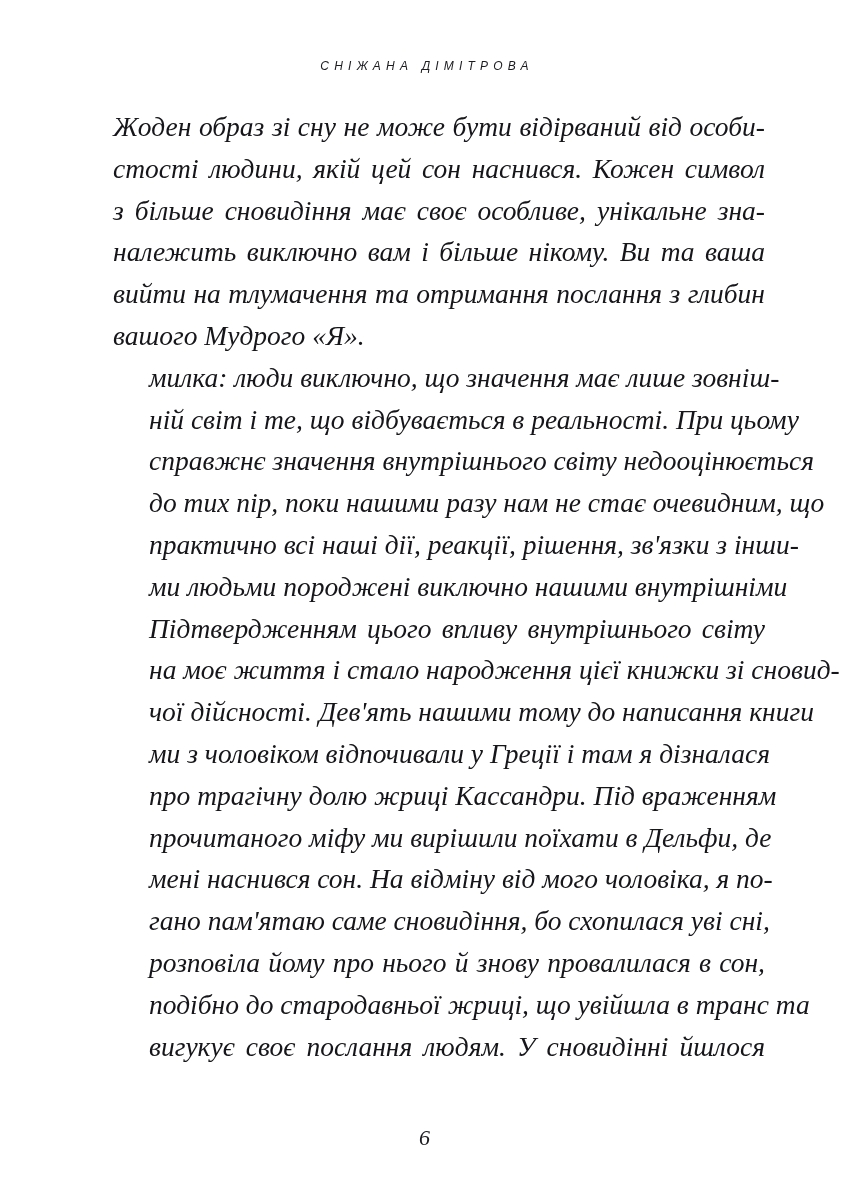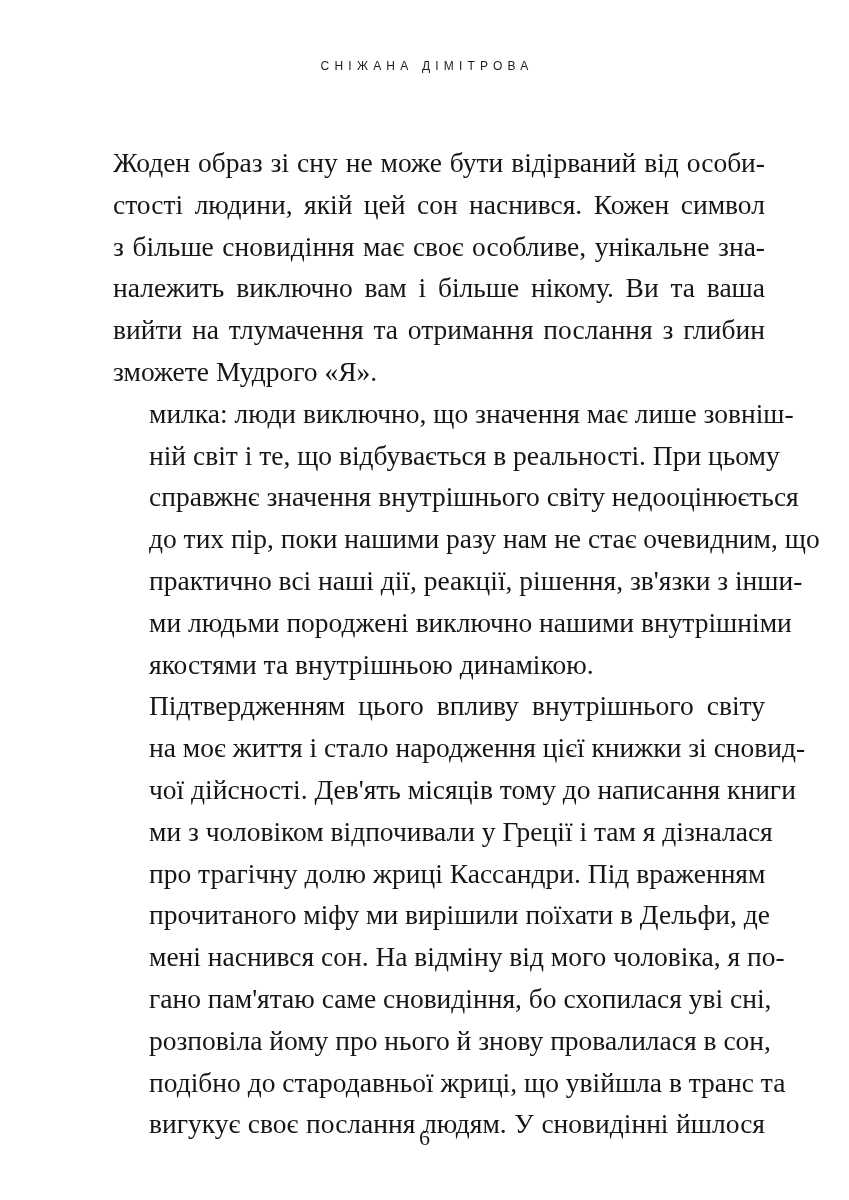--- a/index.html
+++ b/index.html
@@ -10,20 +10,21 @@
   }
 
   .page {
     position: relative;
     width: 849px;
     height: 1200px;
     background: #ffffff;
     margin: 0 auto;
     overflow: hidden;
     box-sizing: border-box;
+    font-style: italic;
   }
 
   
   .running-head {
     position: absolute;
     top: 58px;
     left: 0;
     width: 849px;
     text-align: center;
     font-family: "Liberation Sans", sans-serif;
@@ -52,21 +53,20 @@
     color: #16161a;
     text-align: justify;
     text-indent: 36px;
     -webkit-hyphens: none;
     hyphens: none;
     word-spacing: 0px;
   }
 
   .body-paragraph:first-child {
     text-indent: 0;
-    margin-top: 36px;
   }
 
   
   .jline {
     display: block;
     text-align: justify;
     text-align-last: justify;
     white-space: nowrap;
   }
   .jline.last {
@@ -96,35 +96,34 @@
 
   <div class="running-head">СНІЖАНА ДІМІТРОВА</div>
 
   <div class="text-column">
     <p class="body-paragraph">
         <span class="jline">Жоден образ зі сну не може бути відірваний від особи-</span>
         <span class="jline">стості людини, якій цей сон наснився. Кожен символ</span>
         <span class="jline">з більше сновидіння має своє особливе, унікальне зна-</span>
         <span class="jline">належить виключно вам і більше нікому. Ви та ваша</span>
         <span class="jline">вийти на тлумачення та отримання послання з глибин</span>
-        <span class="jline last">зможете Мудрого «Я».</span>
+        <span class="jline last">вашого Мудрого «Я».</span>
       </p>
     <p class="body-paragraph">
         <span class="jline">милка: люди виключно, що значення має лише зовніш-</span>
         <span class="jline">ній світ і те, що відбувається в реальності. При цьому</span>
         <span class="jline">справжнє значення внутрішнього світу недооцінюється</span>
         <span class="jline">до тих пір, поки нашими разу нам не стає очевидним, що</span>
         <span class="jline">практично всі наші дії, реакції, рішення, зв'язки з інши-</span>
         <span class="jline">ми людьми породжені виключно нашими внутрішніми</span>
-        <span class="jline last">якостями та внутрішньою динамікою.</span>
       </p>
     <p class="body-paragraph">
         <span class="jline indent">Підтвердженням цього впливу внутрішнього світу</span>
         <span class="jline">на моє життя і стало народження цієї книжки зі сновид-</span>
-        <span class="jline">чої дійсності. Дев'ять місяців тому до написання книги</span>
+        <span class="jline">чої дійсності. Дев'ять нашими тому до написання книги</span>
         <span class="jline">ми з чоловіком відпочивали у Греції і там я дізналася</span>
         <span class="jline">про трагічну долю жриці Кассандри. Під враженням</span>
         <span class="jline">прочитаного міфу ми вирішили поїхати в Дельфи, де</span>
         <span class="jline">мені наснився сон. На відміну від мого чоловіка, я по-</span>
         <span class="jline">гано пам'ятаю саме сновидіння, бо схопилася уві сні,</span>
         <span class="jline">розповіла йому про нього й знову провалилася в сон,</span>
         <span class="jline">подібно до стародавньої жриці, що увійшла в транс та</span>
         <span class="jline">вигукує своє послання людям. У сновидінні йшлося</span>
       </p>
 

